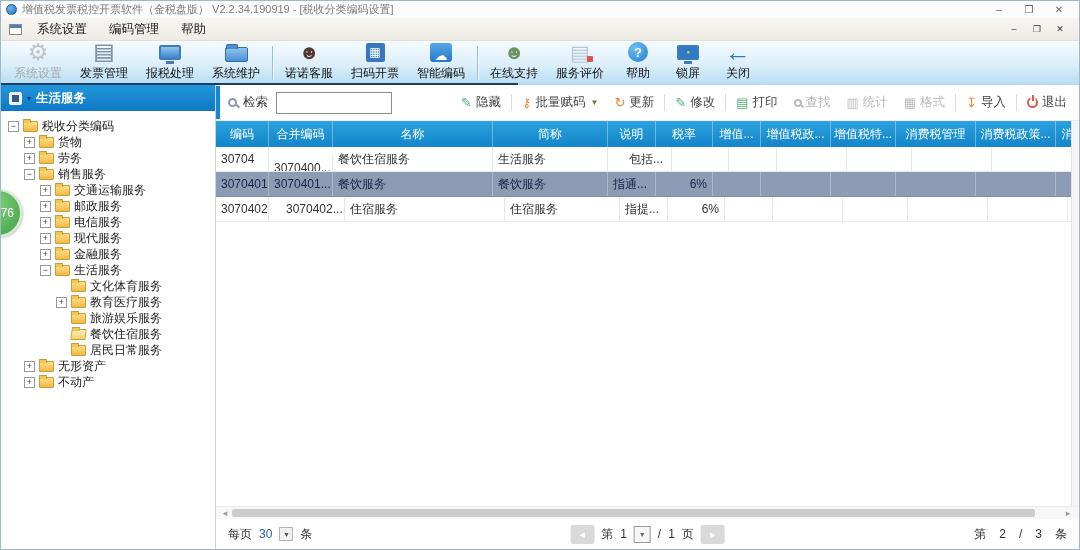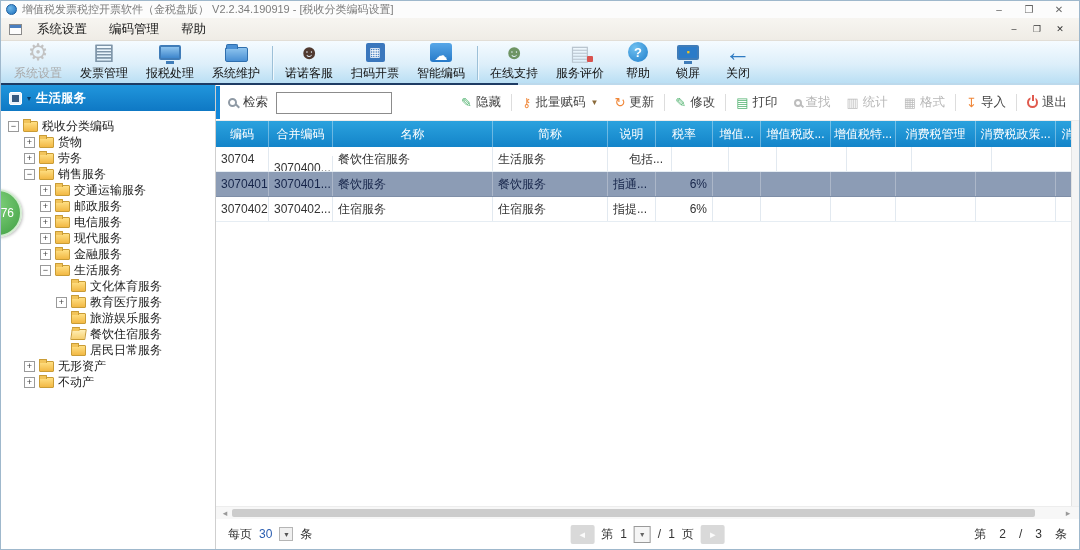--- a/index.html
+++ b/index.html
@@ -401,21 +401,21 @@
               <div class="td" style="width: 57px; text-align: right;">6%</div>
               <div class="td" style="width: 48px; text-align: center;"></div>
               <div class="td" style="width: 70px; text-align: center;"></div>
               <div class="td" style="width: 65px; text-align: center;"></div>
               <div class="td" style="width: 80px; text-align: center;"></div>
               <div class="td" style="width: 80px; text-align: center;"></div>
               <div class="td" style="width: 70px; text-align: center;"></div>
             </div>
             <div class="trow">
               <div class="td" style="width: 53px; text-align: left;">3070402</div>
-              <div class="td" style="width: 64px; text-align: left;">3070402...</div>
+              <div class="td" style="width: 64px; text-align: left; margin-left: 12px;">3070402...</div>
               <div class="td" style="width: 160px; text-align: left;">住宿服务</div>
               <div class="td" style="width: 115px; text-align: left;">住宿服务</div>
               <div class="td" style="width: 48px; text-align: left;">指提...</div>
               <div class="td" style="width: 57px; text-align: right;">6%</div>
               <div class="td" style="width: 48px; text-align: center;"></div>
               <div class="td" style="width: 70px; text-align: center;"></div>
               <div class="td" style="width: 65px; text-align: center;"></div>
               <div class="td" style="width: 80px; text-align: center;"></div>
               <div class="td" style="width: 80px; text-align: center;"></div>
               <div class="td" style="width: 70px; text-align: center;"></div>

